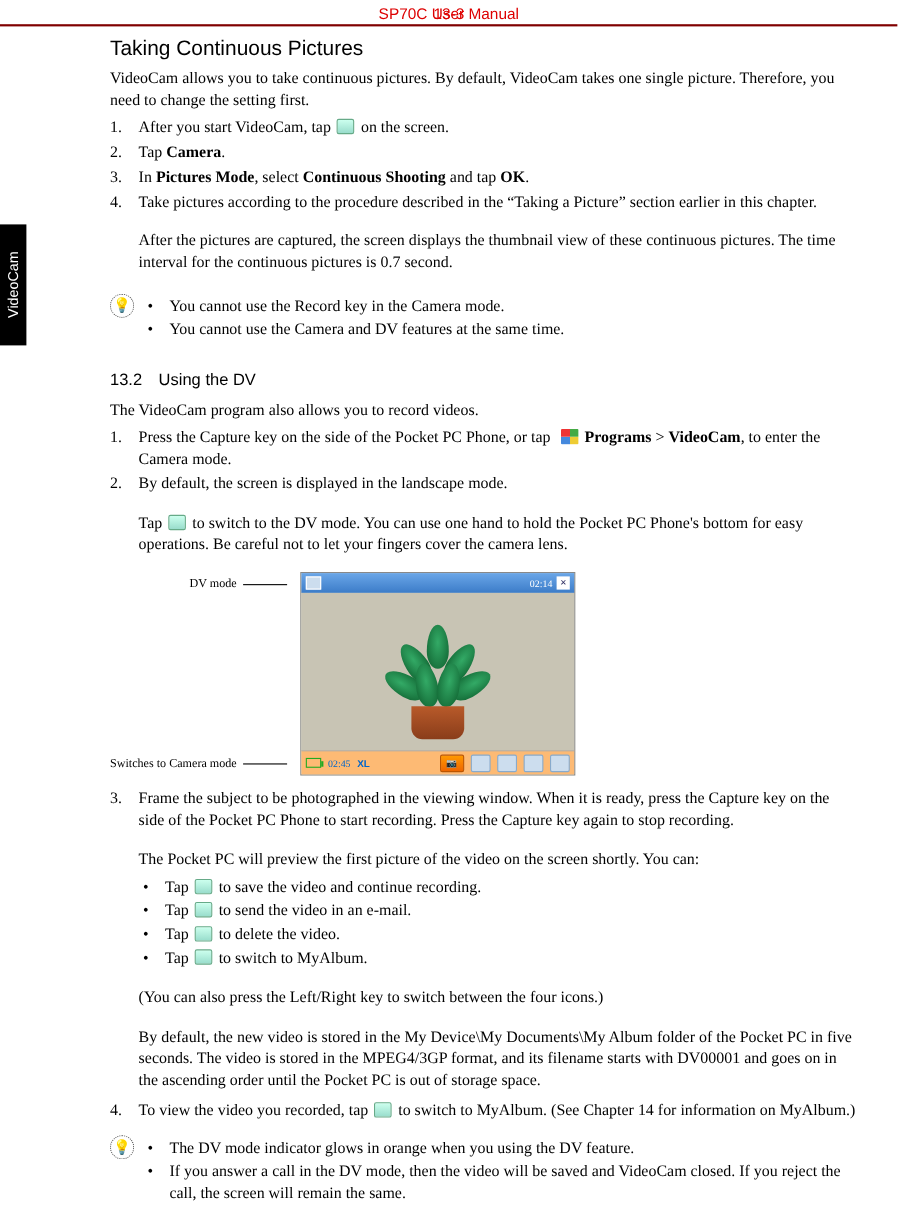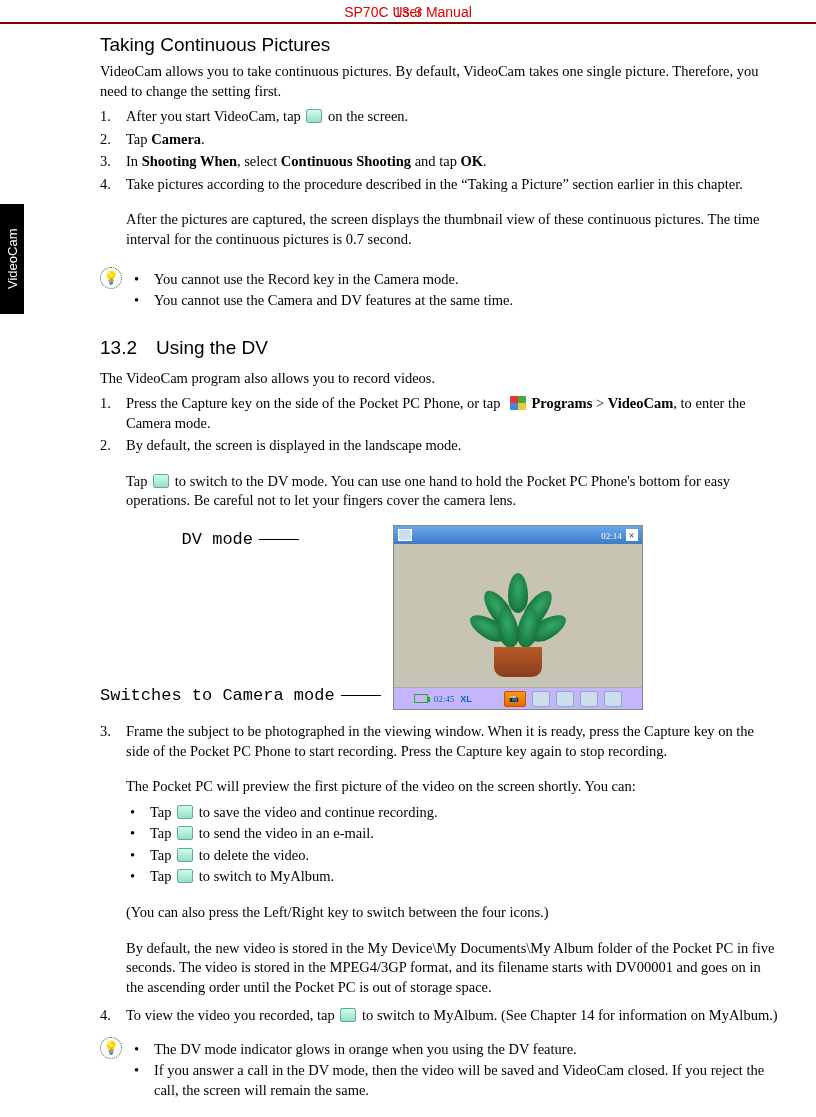--- a/index.html
+++ b/index.html
@@ -46,21 +46,21 @@
   }
   h2.section {
     font-family: Arial, Helvetica, sans-serif;
     font-weight: normal;
     font-size: 19px;
     margin: 6px 0 6px 0;
   }
   h2.big {
     font-family: Arial, Helvetica, sans-serif;
     font-weight: normal;
-    font-size: 19px;
+    font-size: 15px;
     margin: 22px 0 10px 0;
   }
   p { margin: 0 0 6px 0; line-height: 1.35; }
   ol.num { list-style: none; padding: 0; margin: 0 0 6px 0; }
   ol.num > li { display: flex; margin: 3px 0; line-height: 1.35; }
   ol.num > li > .n { width: 26px; flex: 0 0 26px; }
   ol.num > li > .c { flex: 1; }
   .sub { margin-top: 16px; }
   ul.bul { list-style: none; padding: 0; margin: 2px 0; }
   ul.bul > li { display: flex; margin: 2px 0; line-height: 1.35; }
@@ -104,23 +104,22 @@
     align-items: center;
     gap: 12px;
     margin: 8px 0 12px 0;
   }
   .figlabels {
     display: flex;
     flex-direction: column;
     justify-content: space-between;
     text-align: right;
     height: 175px;
-    font-family: Liberation Mono, monospace;
-    font-size: 17px;
-    align-items: center;
+    font-family: Liberation Serif, serif;
+    font-size: 11px;
   }
   .figlabels .lbl { display: flex; align-items: center; justify-content: flex-end; gap: 6px;}
   .figlabels .line {
     height: 1px; background: #000; width: 40px; display: inline-block;
   }
   .screenshot {
     width: 250px;
     height: 185px;
     border: 1px solid #888;
     position: relative;
@@ -175,24 +174,24 @@
     width: 70px; height: 80px;
   }
   .leaf {
     position: absolute;
     width: 20px; height: 40px;
     background: radial-gradient(ellipse at 50% 40%, #3a6 0%, #163 90%);
     border-radius: 50% 50% 50% 50% / 60% 60% 40% 40%;
   }
   .screenshot .bottombar {
     height: 22px;
-    background: #c4b5fd;
+    background: #fdba74;
     border-top: 1px solid #aaa;
     display: flex; align-items: center; gap: 6px;
-    padding: 0 20px;
+    padding: 0 4px;
     font-size: 9px;
   }
   .bottombar .cam {
     width: 22px; height: 16px;
     background: linear-gradient(#f90,#e60);
     border: 1px solid #b50;
     border-radius: 2px;
     display: inline-flex; align-items: center; justify-content: center;
     color: #fff; font-size: 8px;
   }
@@ -240,21 +239,21 @@
     </li>
     <li>
       <span class="n">2.</span>
       <span class="c">
         <span>Tap </span><b>Camera</b><span>.</span>
       </span>
     </li>
     <li>
       <span class="n">3.</span>
       <span class="c">
-        <span>In </span><b>Shooting When</b><span>, select </span><b>Continuous Shooting</b><span> and tap </span><b>OK</b><span>.</span>
+        <span>In </span><b>Pictures Mode</b><span>, select </span><b>Continuous Shooting</b><span> and tap </span><b>OK</b><span>.</span>
       </span>
     </li>
     <li>
       <span class="n">4.</span>
       <span class="c">
         <span>Take pictures according to the procedure described in the “Taking a Picture” section earlier in this chapter.</span>
         <p class="sub">After the pictures are captured, the screen displays the thumbnail view of these continuous pictures. The time interval for the continuous pictures is 0.7 second.</p>
       </span>
     </li>
   </ol>

